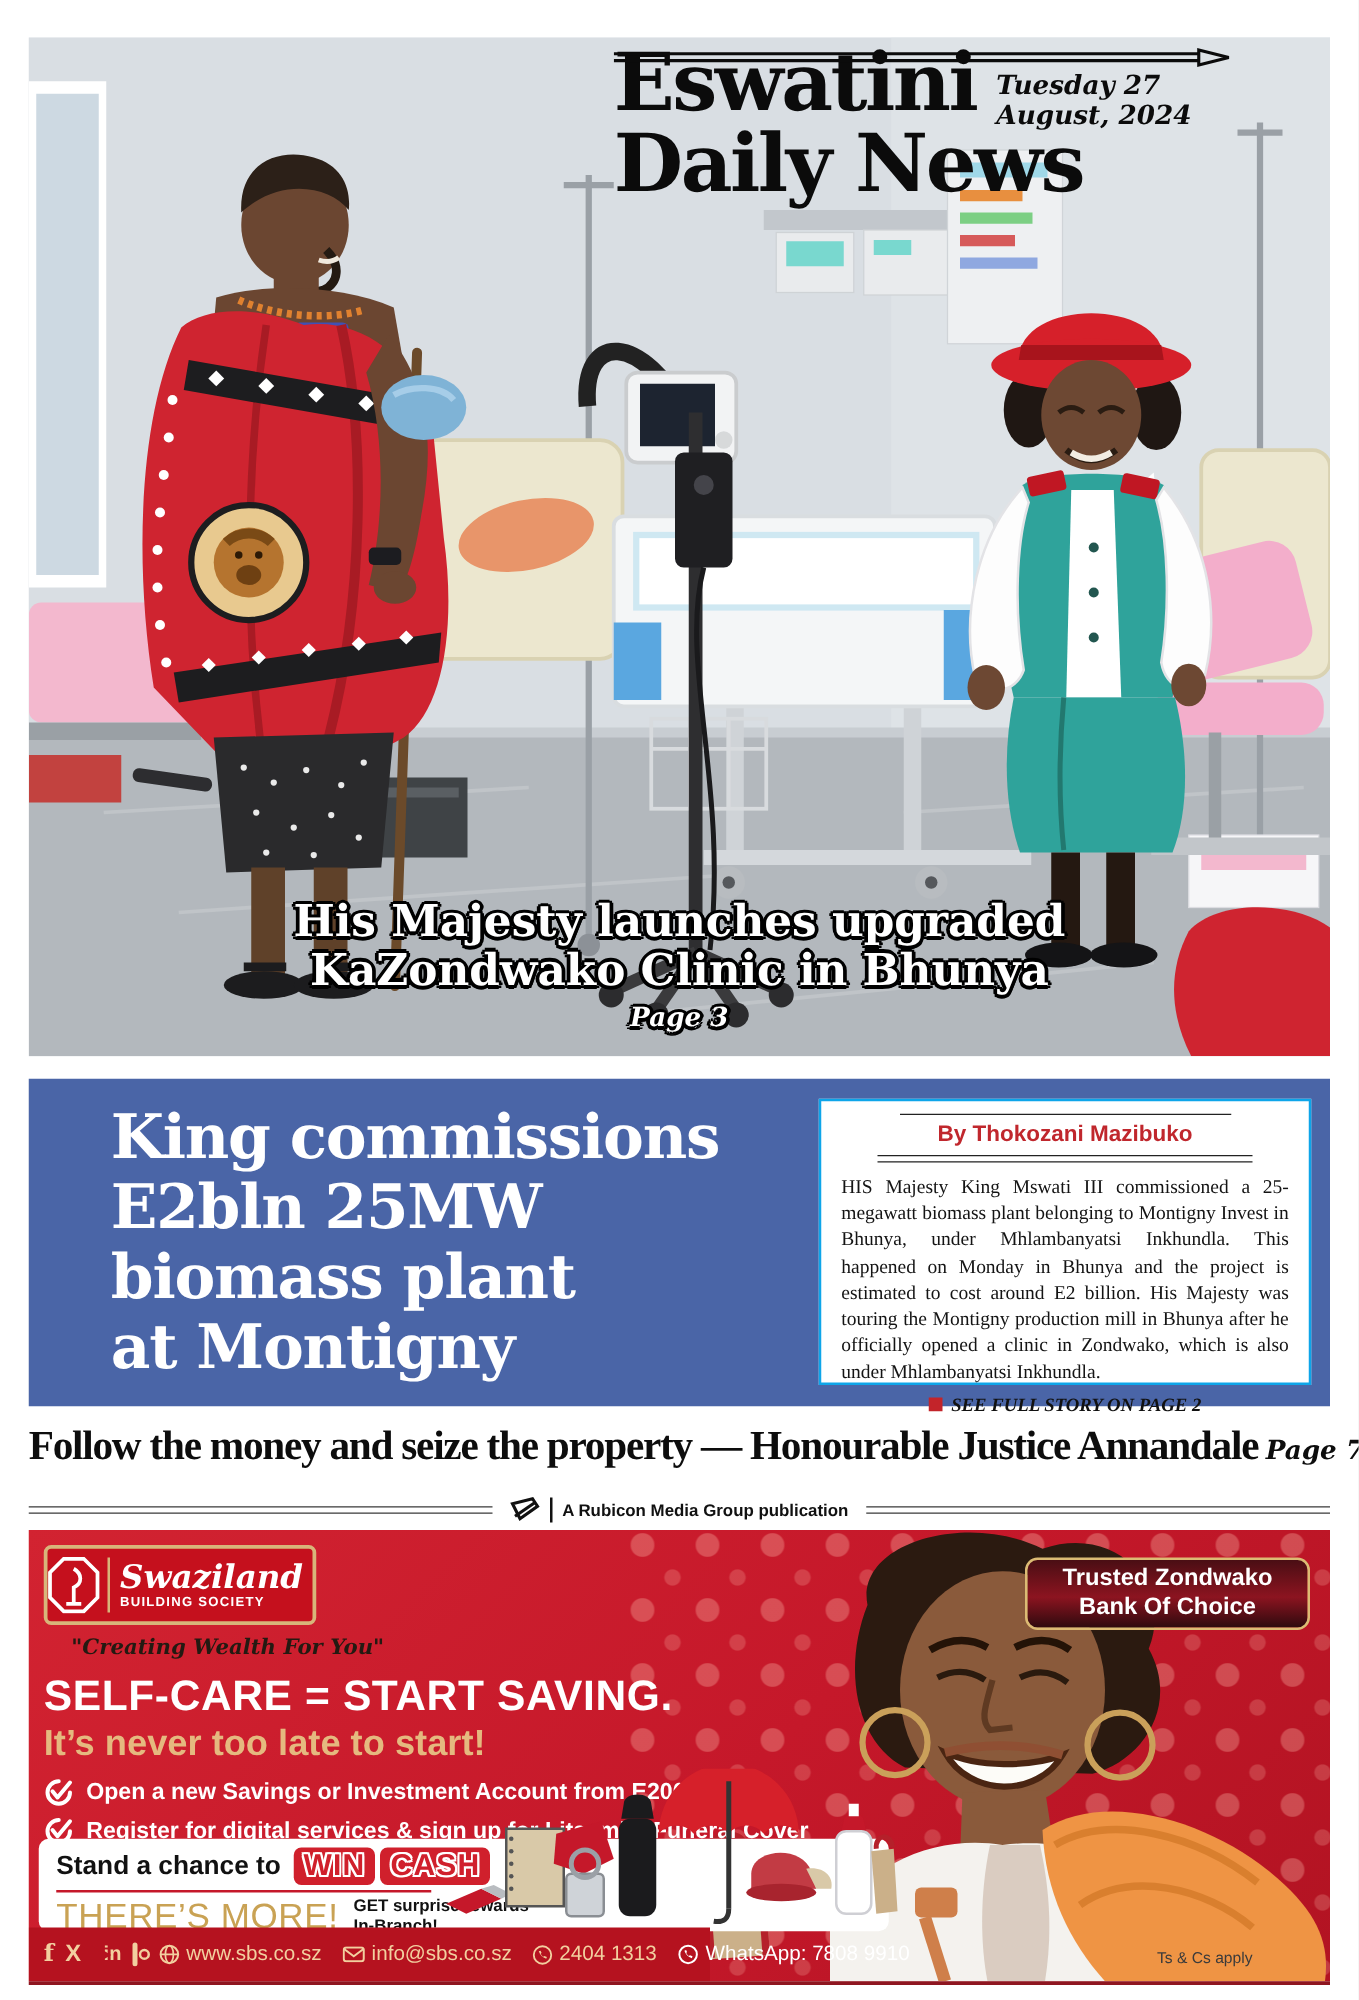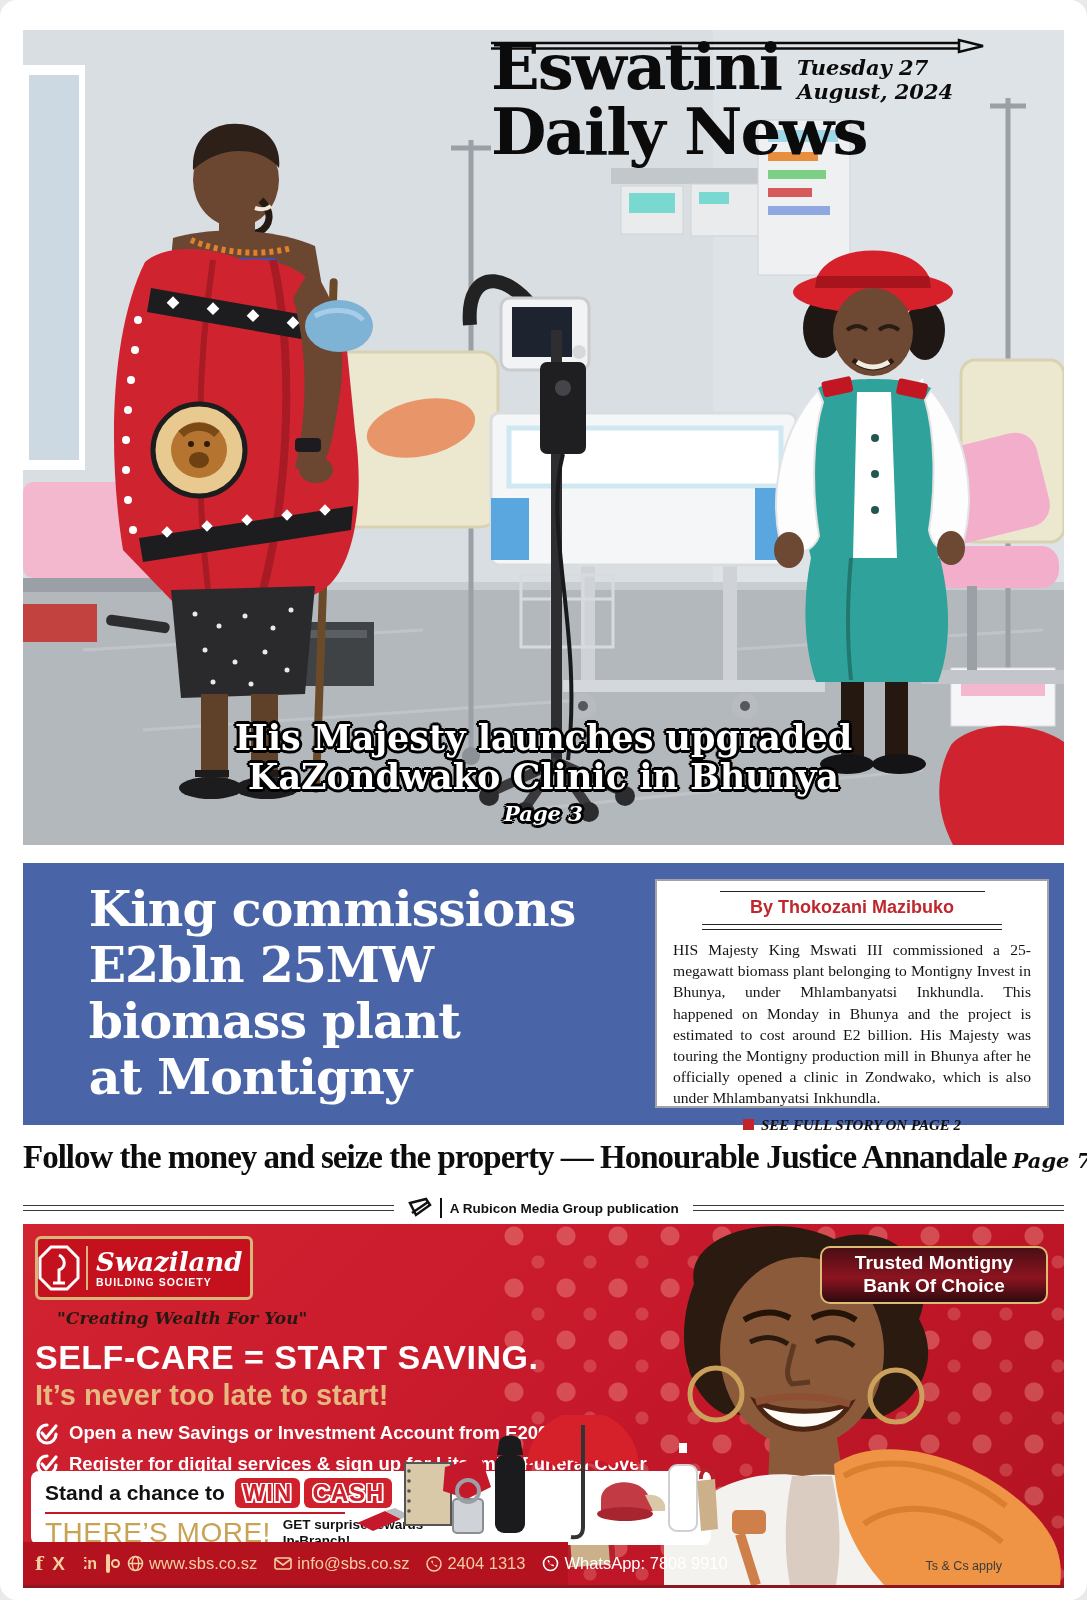--- a/index.html
+++ b/index.html
@@ -1,36 +1,36 @@
 <!DOCTYPE html>
 <html><head>
 <meta charset="utf-8">
 <style>
   html,body{margin:0;padding:0;background:#eaeaea;}
   .page{position:relative;width:1087px;height:1600px;margin:0 auto;background:#ffffff;overflow:hidden;
-        font-family:"Liberation Sans",sans-serif;border-radius:17px;}
+        font-family:"Liberation Sans",sans-serif;}
   
   .photo{position:absolute;left:23px;top:30px;width:1041px;height:815px;background:#d9dee3;overflow:hidden;}
   .photo svg{position:absolute;left:0;top:0;}
   
   .masthead{position:absolute;left:468px;top:8px;width:575px;color:#0b0b0b;}
   .mast-line1{display:flex;align-items:flex-start;}
   .mast-title{font-family:"DejaVu Serif",serif;font-weight:bold;font-size:64px;line-height:.90;letter-spacing:-2px;}
   .mast-date{font-family:"DejaVu Serif",serif;font-style:italic;font-weight:bold;font-size:21px;line-height:1.12;margin:18px 0 0 16px;white-space:nowrap;}
   .mast-rule{margin-top:10px;margin-left:12px;}
   
   .photo-caption{position:absolute;left:0;top:688px;width:100%;text-align:center;color:#fff;
      font-family:"DejaVu Serif",serif;font-weight:bold;font-size:35px;line-height:1.12;
      text-shadow:-2px -2px 0 #000,2px -2px 0 #000,-2px 2px 0 #000,2px 2px 0 #000,0 -3px 0 #000,0 3px 0 #000,-3px 0 0 #000,3px 0 0 #000;}
   .photo-caption .pageref{display:block;font-size:21px;font-style:italic;margin-top:6px;}
   
   .headline-strip{position:absolute;left:23px;top:863px;width:1041px;height:262px;background:#4a65a7;}
   .headline-left{position:absolute;left:0;top:0;width:618px;height:100%;display:flex;align-items:center;justify-content:center;}
   .headline-text{font-family:"DejaVu Serif",serif;font-weight:bold;font-size:49px;line-height:1.14;color:#ffffff;letter-spacing:-1px;}
-  .article-box{position:absolute;right:15px;top:16px;width:394px;height:229px;background:#ffffff;border:2px solid #a3a3a3;box-sizing:border-box;padding:6px 16px 0 16px;}
+  .article-box{position:absolute;right:15px;top:16px;width:394px;height:229px;background:#ffffff;border:2px solid #0ea5e9;box-sizing:border-box;padding:6px 16px 0 16px;}
   .byline-rule-top{width:265px;border-top:1.5px solid #222;margin:4px auto 5px auto;}
   .byline{color:#c0272d;font-weight:bold;font-size:18px;text-align:center;letter-spacing:0;}
   .byline-rule-bottom{width:300px;height:4px;border-top:1.5px solid #222;border-bottom:1.5px solid #222;margin:6px auto 9px auto;}
   .article-body{font-family:"Liberation Serif",serif;font-size:15.6px;line-height:1.36;text-align:justify;color:#141414;}
   .see-more{margin-top:8px;text-align:center;font-family:"Liberation Serif",serif;font-style:italic;font-weight:bold;font-size:15px;color:#111;}
   .red-square{display:inline-block;width:11px;height:11px;background:#c3242a;margin-right:7px;}
   
   .quote-strip{position:absolute;left:23px;top:1139px;width:1041px;white-space:nowrap;
      font-family:"Liberation Serif",serif;font-weight:bold;font-size:33px;letter-spacing:-1px;color:#0d0d0d;}
   .quote-page{font-family:"DejaVu Serif",serif;font-style:italic;font-weight:bold;font-size:21px;letter-spacing:0;margin-left:6px;}
@@ -400,21 +400,21 @@
       </svg>
       <div class="logo-divider"></div>
       <div>
         <div class="logo-name">Swaziland</div>
         <div class="logo-sub">BUILDING SOCIETY</div>
       </div>
     </div>
     <div class="tagline">"Creating Wealth For You"</div>
 
     <div class="badge">
-      <div>Trusted Montigny</div>
+      <div>Trusted Zondwako</div>
       <div>Bank Of Choice</div>
     </div>
 
     <div class="ad-headline">SELF-CARE = START SAVING.</div>
     <div class="ad-subheadline">It’s never too late to start!</div>
 
     <div class="ad-bullet b1">
       <svg width="24" height="24" viewBox="0 0 24 24">
         <path d="M 12,4 A 9,9 0 1 0 21,13" fill="none" stroke="#fff" stroke-width="3.2" stroke-linecap="round"></path>
         <path d="M 7,12 L 11,17 L 21,5" fill="none" stroke="#fff" stroke-width="3.2" stroke-linecap="round" stroke-linejoin="round"></path>

